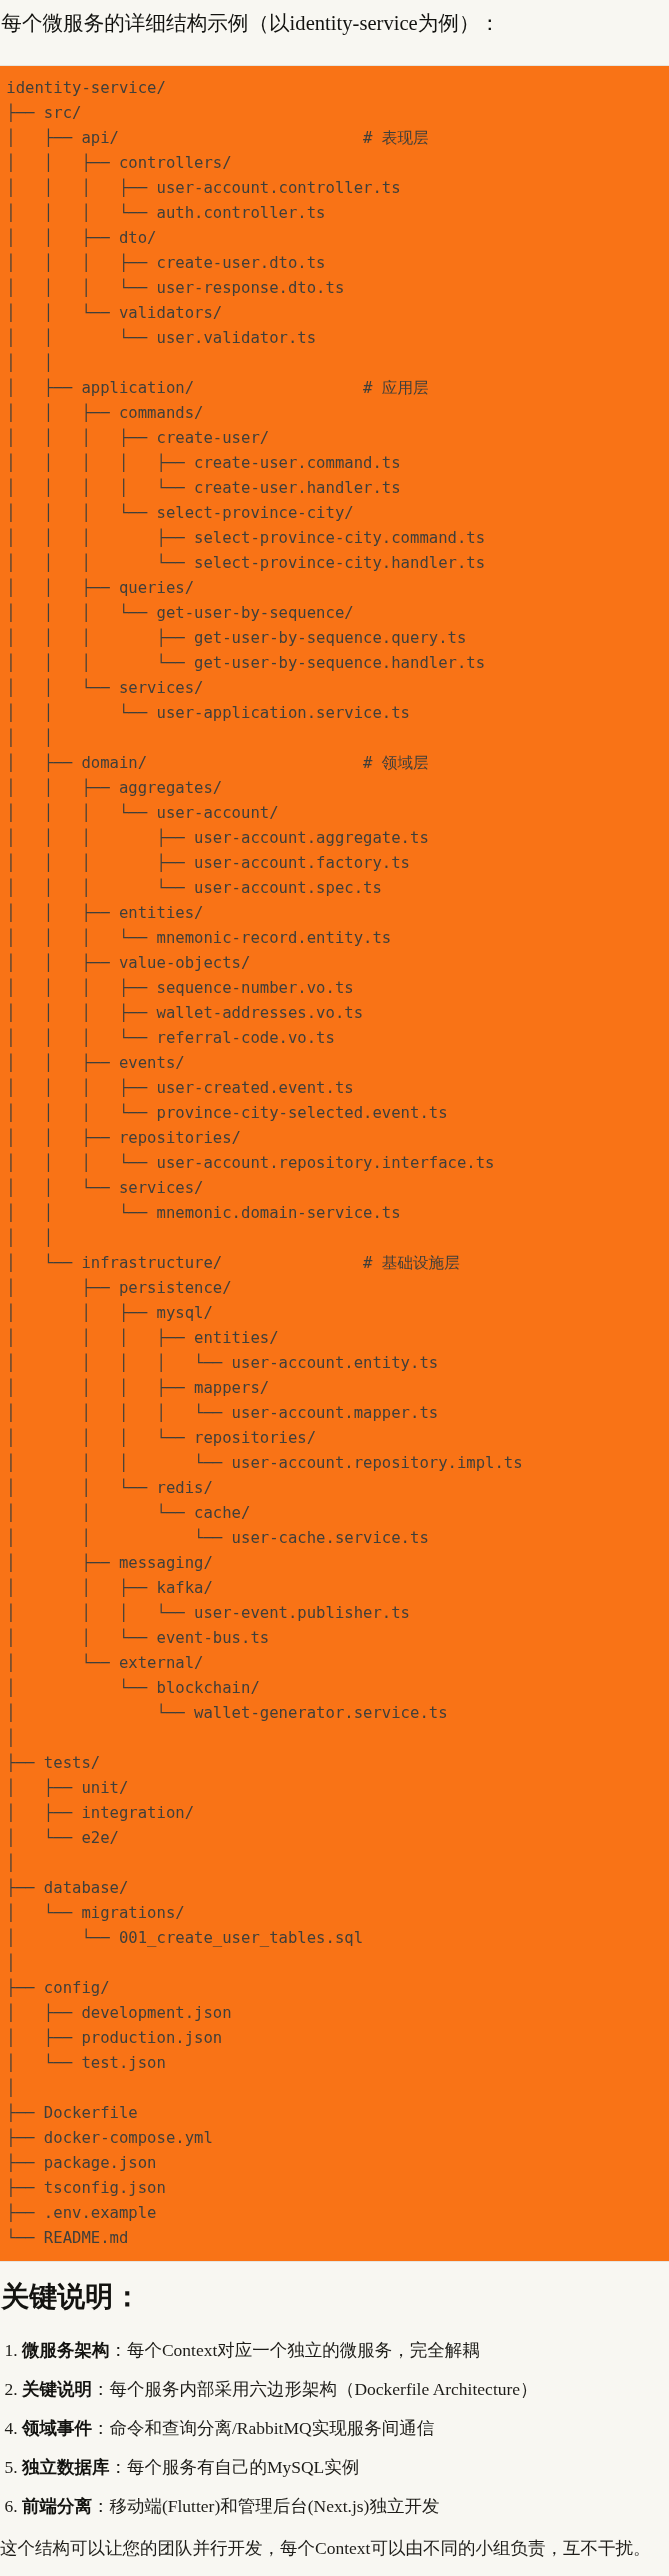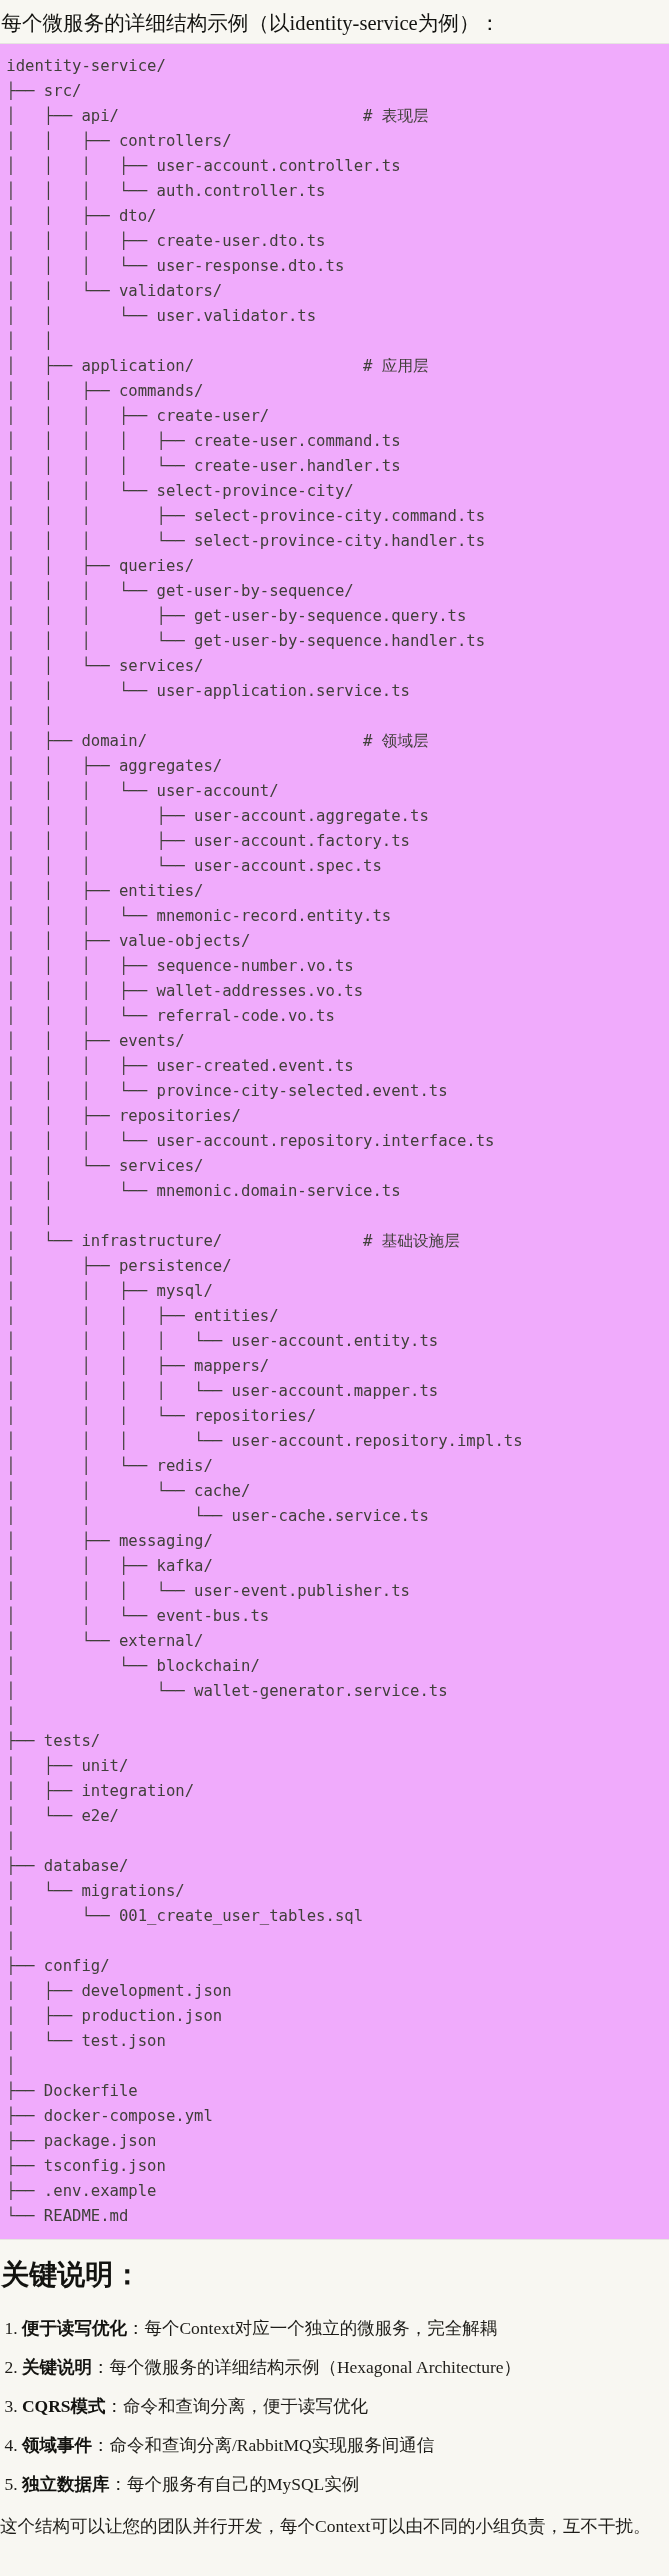--- a/index.html
+++ b/index.html
@@ -13,22 +13,22 @@
   }
   .page-title {
     font-size: 20.6px;
     font-weight: normal;
     color: #131310;
     line-height: 1.3;
     margin: 0;
     padding: 10px 3.8px 0 1.3px;
   }
   .code-block {
-    margin-top: 6px;
-    background: #f0abfc;
+    margin-top: 28px;
+    background: #f97316;
     border-top: 0.6px solid #e6e5e0;
     border-bottom: 0.6px solid #e6e5e0;
   }
   .code-block pre {
     margin: 0;
     padding: 10px 5px 10px 6.3px;
     font-family: "DejaVu Sans Mono", monospace;
     font-size: 15.6px;
     line-height: 25px;
     color: #403f3a;
@@ -154,30 +154,30 @@
 ├── package.json
 ├── tsconfig.json
 ├── .env.example
 └── README.md</pre>
 </div>
 
 <h2 class="notes-heading">关键说明：</h2>
 
 <ol class="notes-list">
   <li>
-    <span class="note-num">1.</span><span class="note-label">便于读写优化</span><span>：每个Context对应一个独立的微服务，完全解耦</span>
+    <span class="note-num">1.</span><span class="note-label">微服务架构</span><span>：每个Context对应一个独立的微服务，完全解耦</span>
   </li>
   <li>
-    <span class="note-num">2.</span><span class="note-label">关键说明</span><span>：每个微服务的详细结构示例（Hexagonal Architecture）</span>
-  </li>
-  <li>
-    <span class="note-num">3.</span><span class="note-label">CQRS模式</span><span>：命令和查询分离，便于读写优化</span>
+    <span class="note-num">2.</span><span class="note-label">关键说明</span><span>：每个服务内部采用六边形架构（Dockerfile Architecture）</span>
   </li>
   <li>
     <span class="note-num">4.</span><span class="note-label">领域事件</span><span>：命令和查询分离/RabbitMQ实现服务间通信</span>
   </li>
   <li>
     <span class="note-num">5.</span><span class="note-label">独立数据库</span><span>：每个服务有自己的MySQL实例</span>
   </li>
+  <li>
+    <span class="note-num">6.</span><span class="note-label">前端分离</span><span>：移动端(Flutter)和管理后台(Next.js)独立开发</span>
+  </li>
 </ol>
 
 <p class="footer-text">这个结构可以让您的团队并行开发，每个Context可以由不同的小组负责，互不干扰。</p>
 
 
 </body></html>

